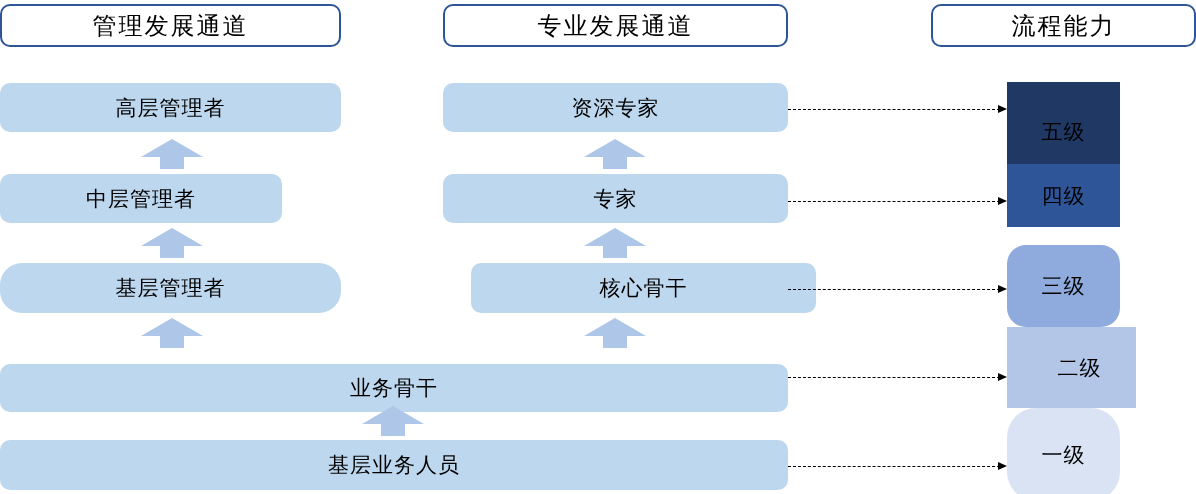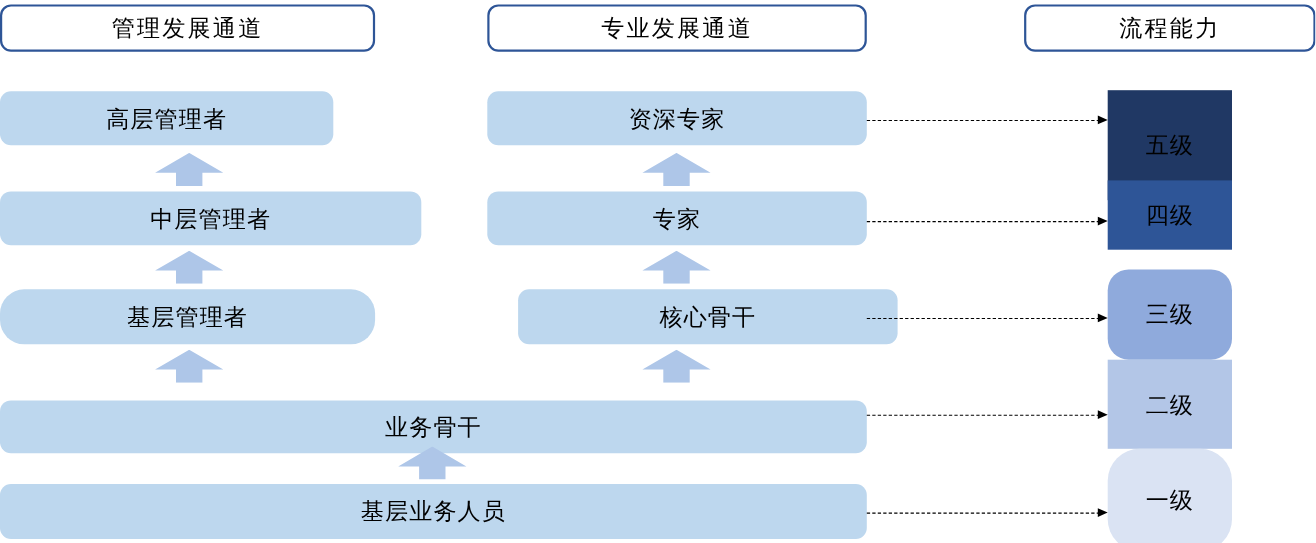--- a/index.html
+++ b/index.html
@@ -5,21 +5,21 @@
   html,body{margin:0;padding:0;background:#fff;}
   #stage{
     position:relative;width:1196px;height:494px;background:#ffffff;
     font-family:"Liberation Serif","DejaVu Serif",serif;color:#000;
     overflow:hidden;
   }
   .hdr{
     position:absolute;box-sizing:border-box;height:43px;
     background:#ffffff;border:2px solid #2E5597;border-radius:10px;
     display:flex;align-items:center;justify-content:center;
-    font-size:21px;letter-spacing:2px;text-align:center;
+    font-size:24px;letter-spacing:2px;text-align:center;
   }
   .box{
     position:absolute;box-sizing:border-box;
     background:#BDD7EE;border-radius:10px;
     display:flex;align-items:center;justify-content:center;
     font-size:21px;letter-spacing:1px;
   }
   .lvl{
     position:absolute;left:1007px;width:113px;
     display:flex;align-items:center;justify-content:center;
@@ -45,24 +45,24 @@
   <div class="hdr" style="left:0;top:4px;width:341px;">
     <span>管理发展通道</span>
   </div>
   <div class="hdr" style="left:931px;top:4px;width:265px;">
     <span>流程能力</span>
   </div>
   <div class="hdr" style="left:443px;top:4px;width:345px;">
     <span>专业发展通道</span>
   </div>
 
-  <div class="box" style="left:0;top:83px;width:303px;height:49px;">
+  <div class="box" style="left:0;top:83px;width:341px;height:49px;">
     <span>高层管理者</span>
   </div>
-  <div class="box" style="left:0;top:174px;width:383px;height:49px;font-family:Liberation Mono, monospace;">
+  <div class="box" style="left:0;top:174px;width:282px;height:49px;font-family:Liberation Mono, monospace;">
     <span>中层管理者</span>
   </div>
   <div class="box" style="left:0;top:263px;width:341px;height:50px;border-radius:22px;">
     <span>基层管理者</span>
   </div>
 
   <div class="box" style="left:443px;top:83px;width:345px;height:49px;">
     <span>资深专家</span>
   </div>
   <div class="box" style="left:443px;top:174px;width:345px;height:49px;">
@@ -81,21 +81,21 @@
 
   <div class="lvl" style="top: 82px; height: 100px; background-color: rgb(32, 56, 100);">
     <span>五级</span>
   </div>
   <div class="lvl" style="top: 164px; height: 63px; background-color: rgb(46, 85, 151);">
     <span>四级</span>
   </div>
   <div class="lvl" style="top: 245px; height: 82px; background-color: rgb(143, 170, 220); border-radius: 19px;">
     <span>三级</span>
   </div>
-  <div class="lvl" style="top: 327px; height: 81px; background-color: rgb(179, 198, 231);">
+  <div class="lvl" style="top: 327px; height: 81px; background-color: rgb(179, 198, 231); padding-left: 16px;">
     <span>二级</span>
   </div>
   <div class="lvl" style="top: 408px; height: 93px; background-color: rgb(218, 227, 243); border-radius: 29px;">
     <span>一级</span>
   </div>
 
   <svg class="uparrow" style="left:140px;top:139px;" viewBox="0 0 64 30">
     <polygon points="32,0 63,18 44,18 44,30 20,30 20,18 1,18" fill="#AEC6E8"></polygon>
   </svg>
   <svg class="uparrow" style="left:140px;top:228px;" viewBox="0 0 64 30">

